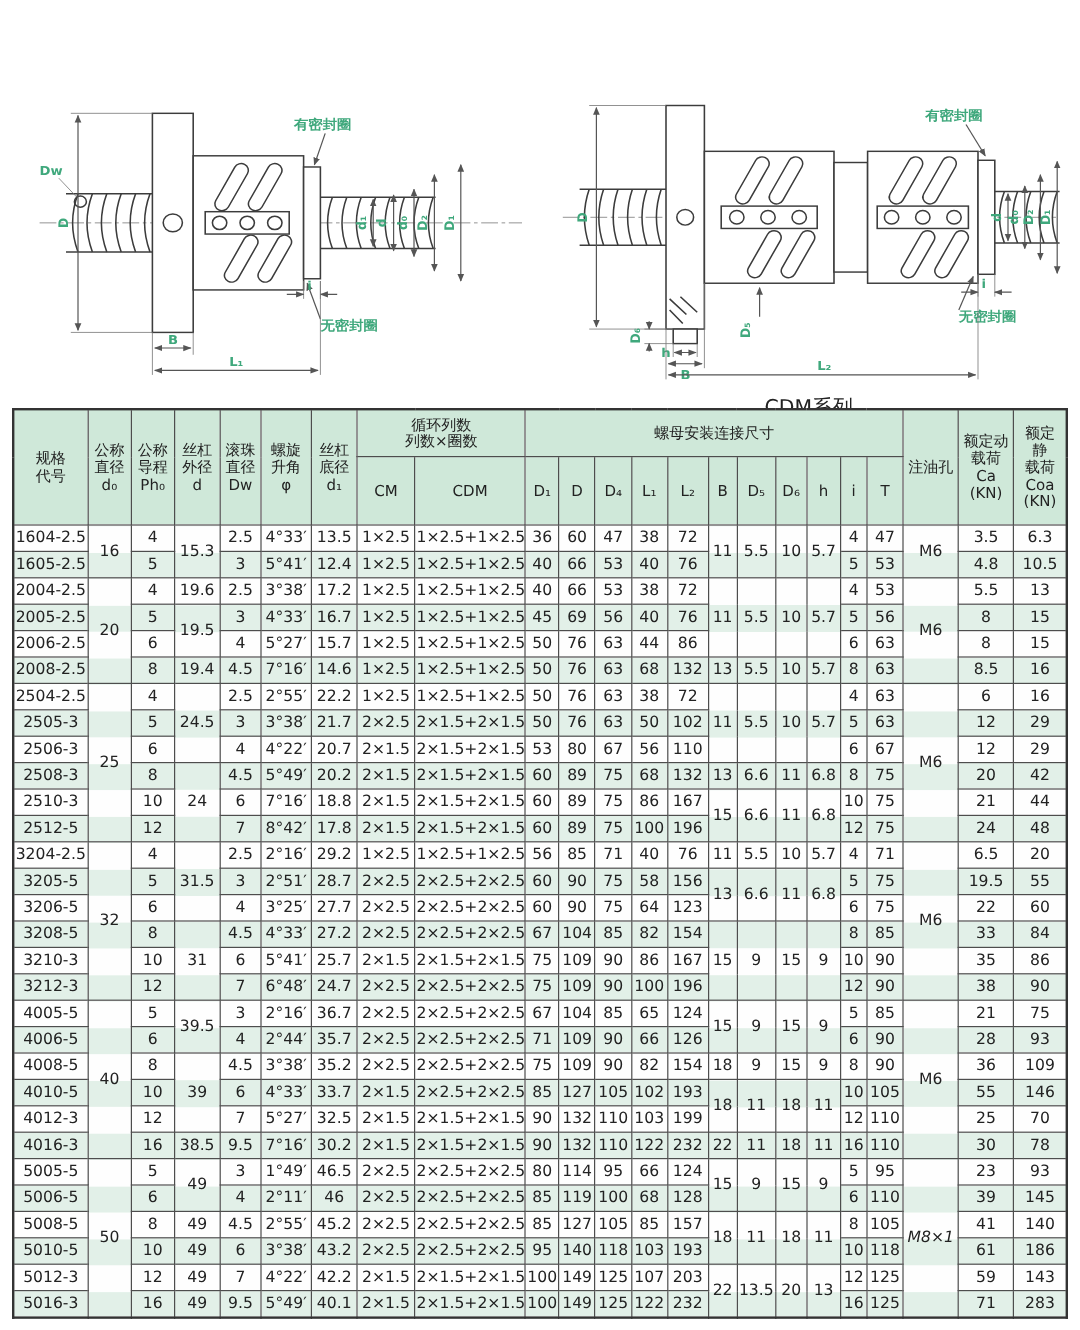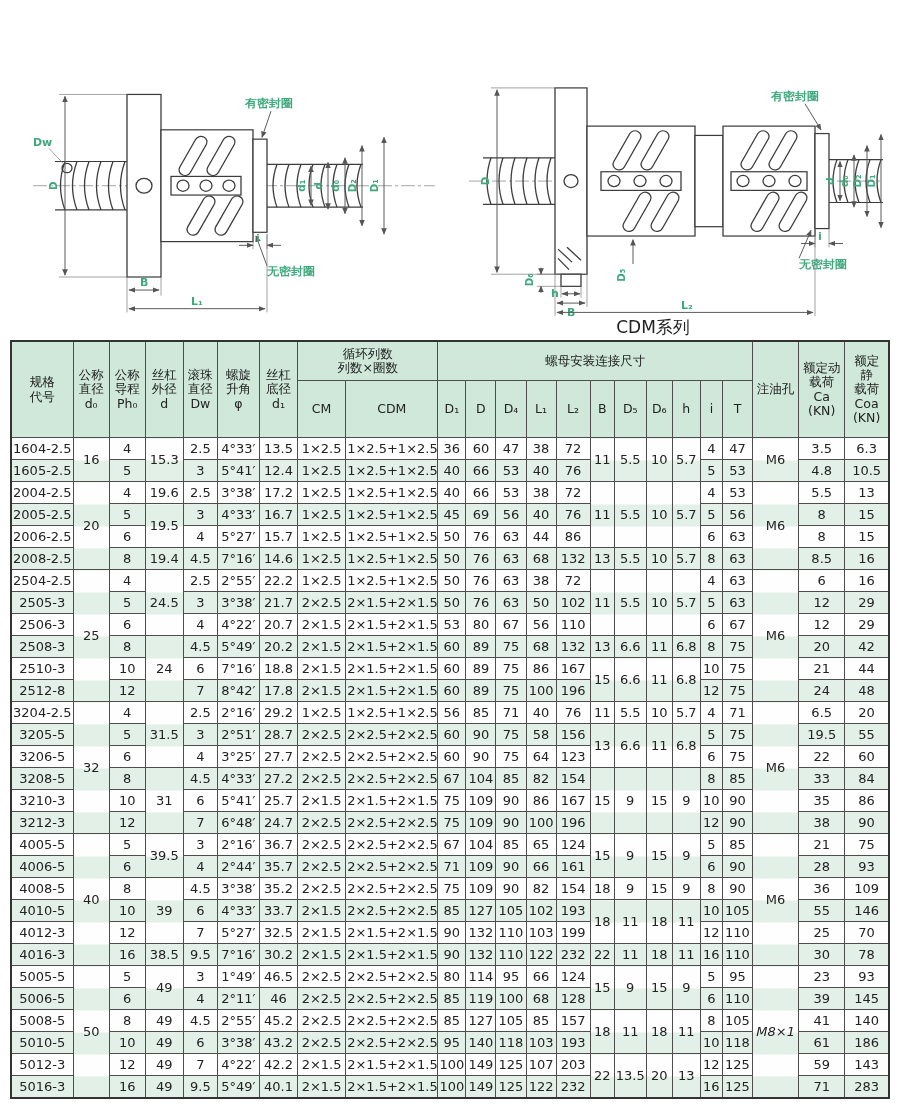--- a/index.html
+++ b/index.html
@@ -4,21 +4,21 @@
 <style>
   html,body{margin:0;padding:0;background:#fff;}
   .page{position:relative;width:900px;height:1108px;background:#fff;overflow:hidden;
         font-family:"DejaVu Sans","Liberation Sans",sans-serif;color:#222;}
   .title{position:absolute;left:12px;top:6px;font-size:21px;font-weight:bold;color:#3fa87c;letter-spacing:1px;}
   .diag{position:absolute;top:46px;}
   #cm-svg{left:15px;}
   #cdm-svg{left:455px;}
   .caption{position:absolute;top:316px;width:430px;text-align:center;font-size:17px;color:#222;}
   #cm-caption{left:15px;}
-  #cdm-caption{left:438px;}
+  #cdm-caption{left:459px;margin-top:12px;}
   .geo{stroke:#3c3c3c;stroke-width:1.3;fill:none;}
   .geof{stroke:#3c3c3c;stroke-width:1.3;fill:#fff;}
   .cl{stroke:#8a8a8a;stroke-width:0.8;stroke-dasharray:14 3 3 3;fill:none;}
   .dim{stroke:#555;stroke-width:1;fill:none;}
   .ext{stroke:#777;stroke-width:0.7;fill:none;}
   .lbl{fill:#3fa87c;font-size:11px;font-weight:bold;font-family:"DejaVu Sans",sans-serif;}
   .lbl2{fill:#3fa87c;font-size:12px;font-weight:bold;font-family:"DejaVu Sans",sans-serif;}
   .tblwrap{position:absolute;left:10px;top:340px;}
   table{border-collapse:collapse;table-layout:fixed;width:880px;}
   th,td{border:1px solid #4d4d4d;text-align:center;overflow:hidden;}
@@ -524,21 +524,21 @@
             <td rowspan="2" style="background: repeating-linear-gradient(rgb(254, 254, 254) 0px, rgb(254, 254, 254) 22px, rgb(226, 240, 232) 22px, rgb(226, 240, 232) 44px);">15</td>
             <td rowspan="2" style="background: repeating-linear-gradient(rgb(254, 254, 254) 0px, rgb(254, 254, 254) 22px, rgb(226, 240, 232) 22px, rgb(226, 240, 232) 44px);">6.6</td>
             <td rowspan="2" style="background: repeating-linear-gradient(rgb(254, 254, 254) 0px, rgb(254, 254, 254) 22px, rgb(226, 240, 232) 22px, rgb(226, 240, 232) 44px);">11</td>
             <td rowspan="2" style="background: repeating-linear-gradient(rgb(254, 254, 254) 0px, rgb(254, 254, 254) 22px, rgb(226, 240, 232) 22px, rgb(226, 240, 232) 44px);">6.8</td>
             <td>10</td>
             <td>75</td>
             <td>21</td>
             <td>44</td>
           </tr>
           <tr class="g">
-            <td>2512-8</td>
+            <td>2512-5</td>
             <td>12</td>
             <td>7</td>
             <td>8°42′</td>
             <td>17.8</td>
             <td>2×1.5</td>
             <td>2×1.5+2×1.5</td>
             <td>60</td>
             <td>89</td>
             <td>75</td>
             <td>100</td>
@@ -702,21 +702,21 @@
             <td>6</td>
             <td>4</td>
             <td>2°44′</td>
             <td>35.7</td>
             <td>2×2.5</td>
             <td>2×2.5+2×2.5</td>
             <td>71</td>
             <td>109</td>
             <td>90</td>
             <td>66</td>
-            <td>161</td>
+            <td>126</td>
             <td>6</td>
             <td>90</td>
             <td>28</td>
             <td>93</td>
           </tr>
           <tr class="w">
             <td>4008-5</td>
             <td>8</td>
             <td rowspan="3" style="background: repeating-linear-gradient(rgb(254, 254, 254) 0px, rgb(254, 254, 254) 22px, rgb(226, 240, 232) 22px, rgb(226, 240, 232) 44px);">39</td>
             <td>4.5</td>

